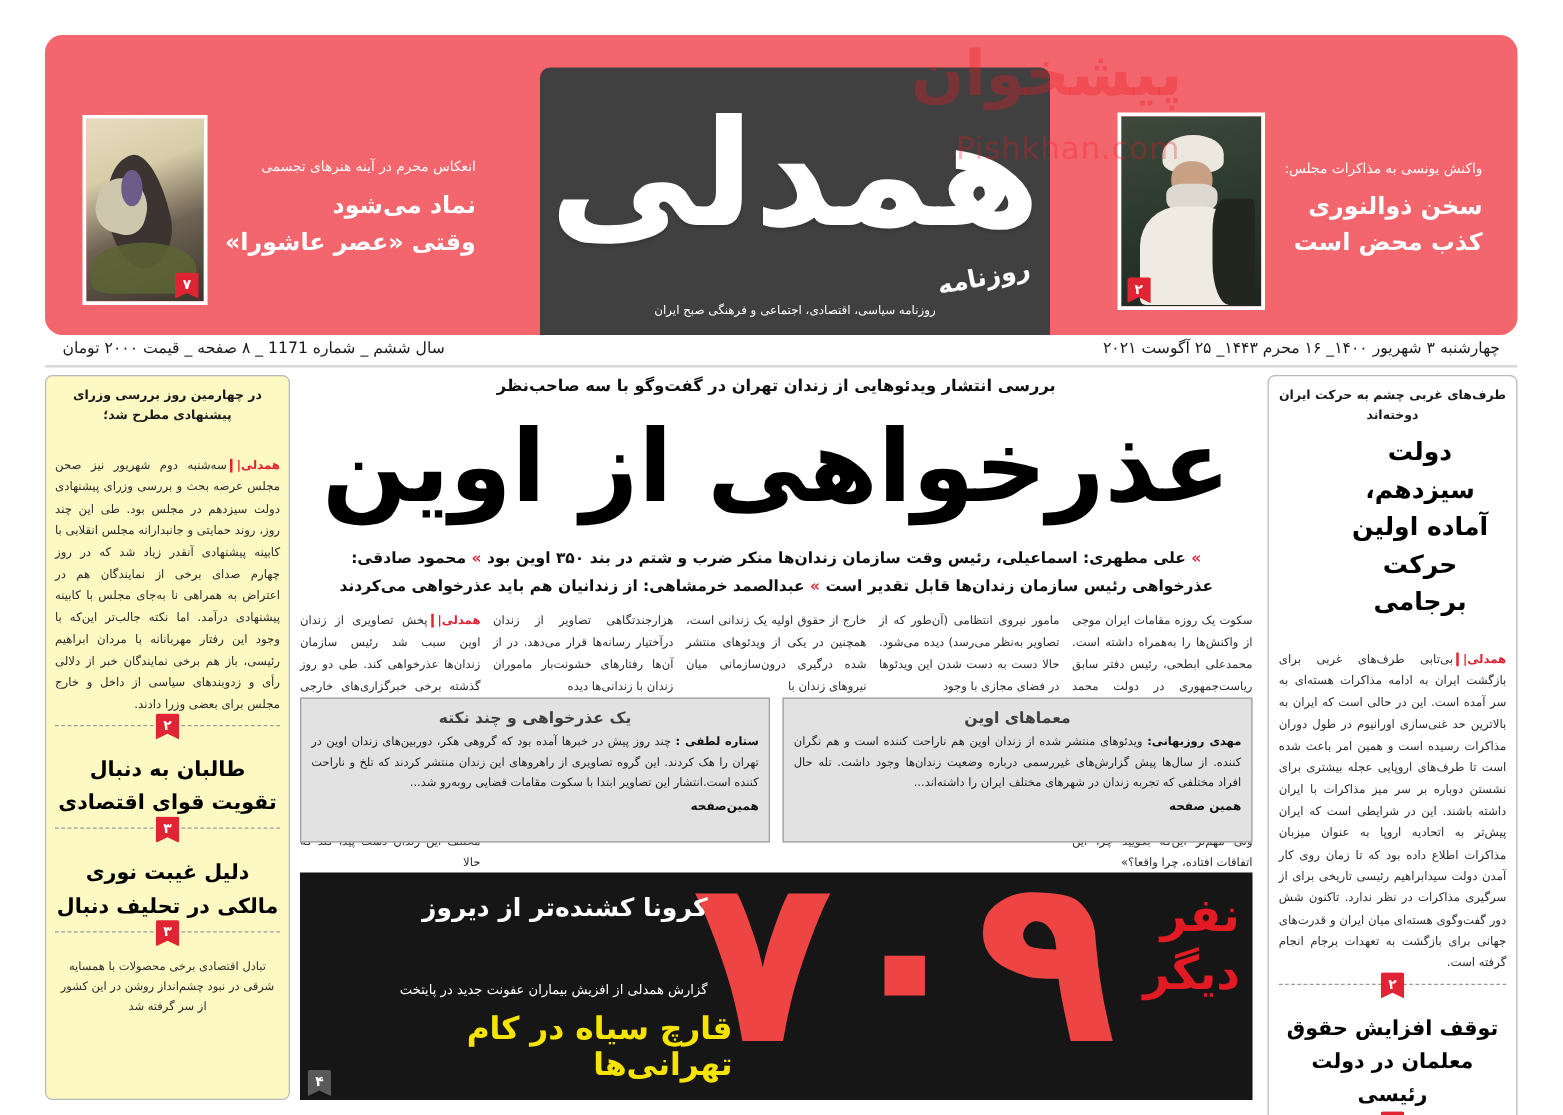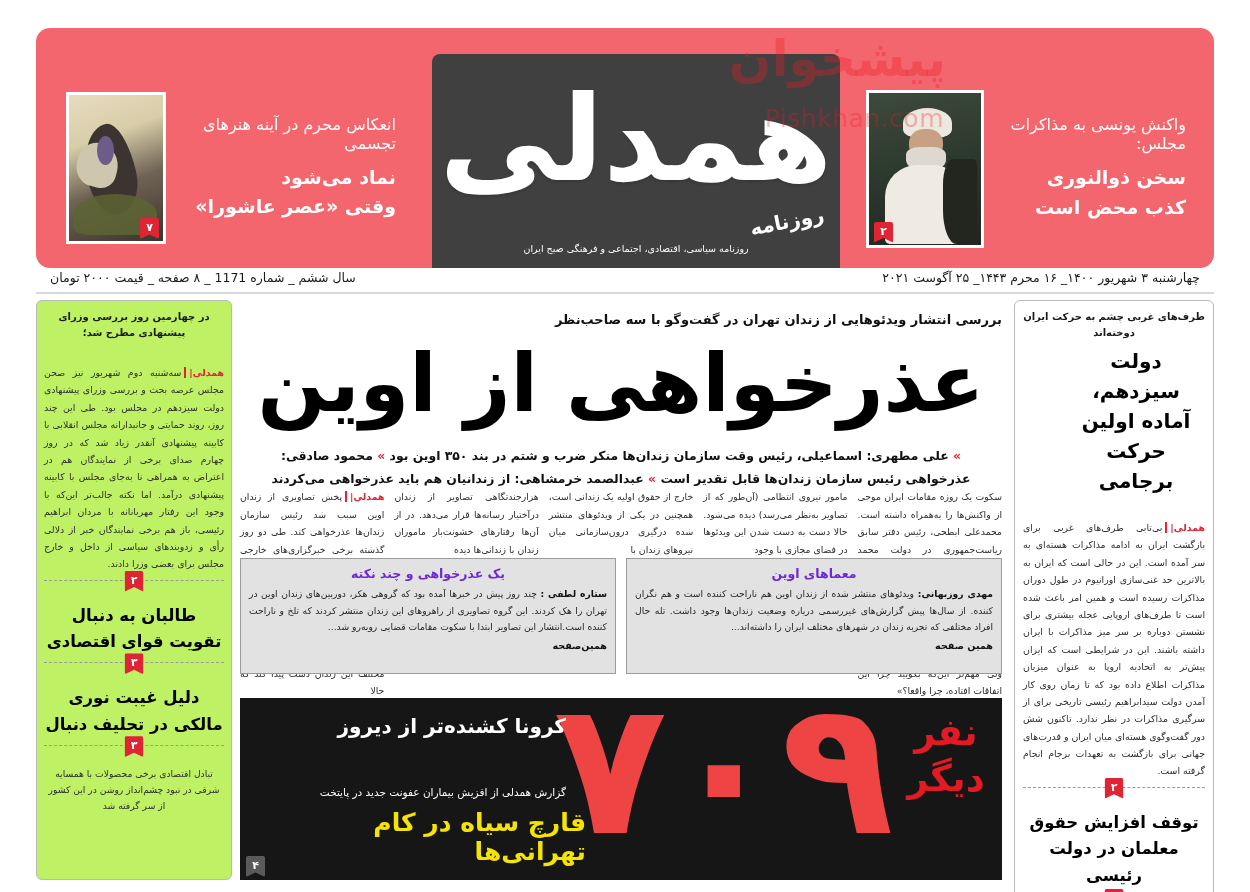--- a/index.html
+++ b/index.html
@@ -141,21 +141,21 @@
     width: 19px;
     height: 21px;
     line-height: 19px;
     text-align: center;
     border-radius: 2px;
     clip-path: polygon(0 0, 100% 0, 100% 100%, 50% 78%, 0 100%);
   }
   .photo-badge { right: 4px; bottom: 2px; }
 
   .teaser-text { text-align: right; color: #ffffff; direction: rtl; }
-  .teaser-kicker { font-size: 16px; margin-bottom: 10px; opacity: .97; text-align: right; }
+  .teaser-kicker { font-size: 11px; margin-bottom: 10px; opacity: .97; text-align: right; }
   .teaser-head { font-size: 19px; font-weight: bold; line-height: 1.55; }
 
   
   .teaser-right {
     position: absolute;
     right: 28px;
     top: 58px;
     width: 320px;
     height: 165px;
     display: flex;
@@ -262,21 +262,21 @@
   
   .col-left {
     position: absolute;
     left: 0; top: 0;
     width: 196px; height: 580px;
     border: 1px solid #b9b9b9;
     border-radius: 6px;
     padding: 8px 7px;
     direction: rtl;
     overflow: hidden;
-    background: #bef264;
+    background: #fef9c3;
   }
   .kicker {
     font-size: 10px;
     color: #1a1a1a;
     text-align: center;
     line-height: 1.6;
     font-weight: bold;
   }
   .headline-sm {
     font-size: 19px;
@@ -332,22 +332,23 @@
   
   .col-center {
     position: absolute;
     left: 204px; top: 0;
     width: 762px; height: 580px;
     direction: rtl;
   }
   .center-kicker {
     font-size: 13px;
     font-weight: bold;
+    text-align: center;
     color: #111;
-    margin-top: 12px;
+    margin-top: 2px;
   }
   .mega-headline {
     font-size: 80px;
     font-weight: bold;
     text-align: center;
     line-height: 1.28;
     color: #000;
     margin-top: 6px;
     letter-spacing: -1px;
   }
@@ -394,21 +395,21 @@
     background: #e2e2e2;
     border: 1px solid #9b9b9b;
     padding: 7px 8px 6px;
     min-height: 116px;
     position: relative;
   }
   .gbox-title {
     font-size: 12.5px;
     font-weight: bold;
     text-align: center;
-    color: #6d28d9;
+    color: #404040;
     margin-bottom: 5px;
   }
   .gbox-body {
     font-size: 9.2px;
     line-height: 1.8;
     text-align: justify;
     color: #222;
   }
   .byline { font-weight: bold; color: #111; }
   .gbox-more {
@@ -438,21 +439,21 @@
     color: #ef4444;
     line-height: 1;
     letter-spacing: -4px;
     direction: rtl;
   }
   .covid-nafar {
     position: absolute;
     right: 10px;
     top: 12px;
     width: 92px;
-    text-align: center;
+    text-align: right;
     font-size: 37px;
     font-weight: bold;
     color: #E11A23;
     line-height: 1.25;
     direction: rtl;
   }
   .covid-kicker {
     position: absolute;
     left: 26px;
     top: 16px;

